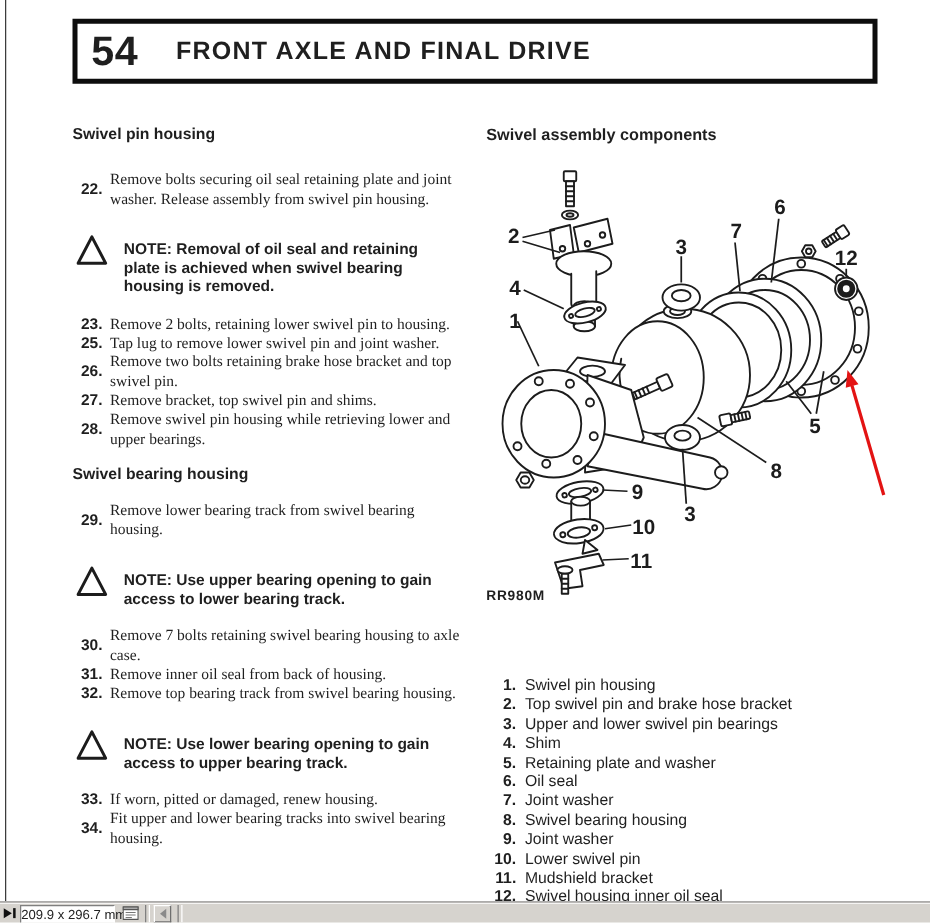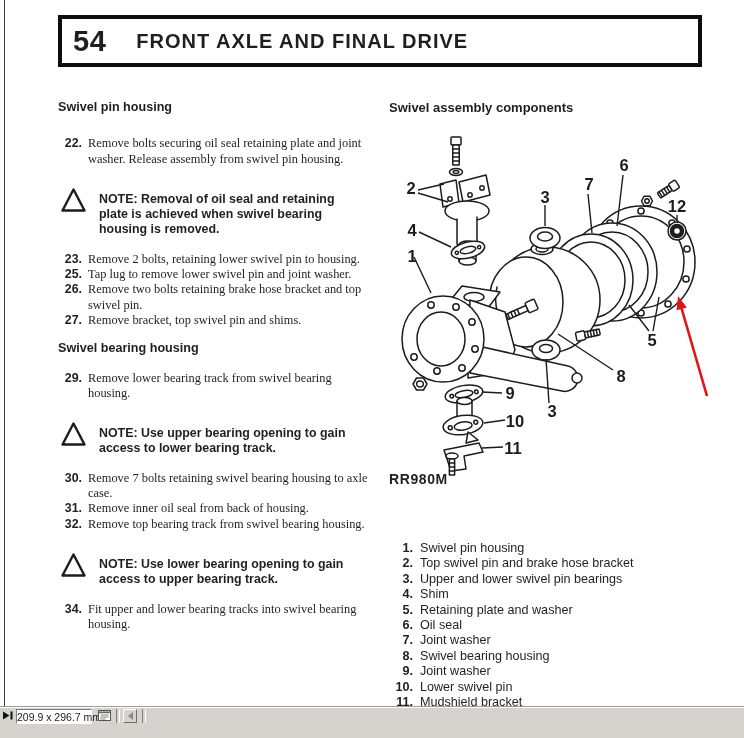--- a/index.html
+++ b/index.html
@@ -2,51 +2,51 @@
 <html><head>
 <meta charset="utf-8">
 <style>
   html,body{margin:0;padding:0;}
   body{width:744px;height:738px;background:#fff;font-family:"Liberation Sans",sans-serif;color:#1f1f1f;overflow:hidden;position:relative;}
   .page{position:absolute;inset:0;background:#fff;}
   .left-rule{position:absolute;left:4px;top:0;width:1px;height:721px;background:#3c3c3c;}
 
   
   .hdr{position:absolute;left:58px;top:15px;width:644px;height:52px;box-sizing:border-box;border:4px solid #0d0d0d;display:flex;align-items:center;background:#fff;}
-  .hdr-num{font-size:29px;font-weight:bold;margin-left:11px;letter-spacing:0.5px;}
+  .hdr-num{font-size:33px;font-weight:bold;margin-left:11px;letter-spacing:0.5px;}
   .hdr-title{font-size:20px;font-weight:bold;margin-left:30px;letter-spacing:1px;}
 
   
   .col-left{position:absolute;left:58px;top:100px;width:318px;font-size:12.4px;line-height:15.3px;}
   .sec-h{font-weight:bold;font-size:12.6px;margin:0 0 21px 0;}
   .sec-h2{font-weight:bold;font-size:12.6px;margin:13px 0 14px 0;}
-  .step{display:flex;}
+  .step{display:flex;align-items:center;}
   .step-num{width:24px;min-width:24px;text-align:right;font-weight:bold;margin-right:6px;}
   .step-txt{flex:1;font-family:Liberation Serif, serif;}
   .note{display:flex;margin:13px 0 14px 2px;}
   .note.n3l{margin-top:13px;}
   .note-tri{width:27px;min-width:27px;margin-top:6px;}
   .note-txt{font-weight:bold;margin-left:12px;width:258px;margin-top:12px;}
 
   
   .rc-h{position:absolute;left:389px;top:100px;font-weight:bold;font-size:13px;}
   #figure{position:absolute;left:385px;top:122px;}
-  .fig-code{position:absolute;left:389px;top:471px;font-weight:bold;font-size:14px;letter-spacing:0.6px;}
+  .fig-code{position:absolute;left:389px;top:471px;font-weight:bold;font-size:11px;letter-spacing:0.6px;}
   .parts{position:absolute;left:385px;top:541px;width:340px;font-size:12.6px;line-height:15.4px;}
   .part{display:flex;}
   .part-num{width:28px;min-width:28px;text-align:right;font-weight:bold;margin-right:7px;}
 
   
   .ln{stroke:#1c1c1c;stroke-width:1.5;fill:none;stroke-linecap:round;stroke-linejoin:round;}
   .ln .fw{fill:#fff;}
   .ldr{stroke:#1c1c1c;stroke-width:1.4;fill:none;}
   #figure text{font:bold 16.5px "Liberation Sans",sans-serif;fill:#1c1c1c;stroke:none;}
 
   
-  .statusbar{position:absolute;left:0;bottom:0;width:744px;height:32px;box-sizing:border-box;background:#d6d3ce;border-top:1px solid #9b9b9b;box-shadow:inset 0 1px 0 #fff;display:flex;align-items:flex-start;overflow:hidden;}
+  .statusbar{position:absolute;left:0;bottom:0;width:744px;height:17px;box-sizing:border-box;background:#d6d3ce;border-top:1px solid #9b9b9b;box-shadow:inset 0 1px 0 #fff;display:flex;align-items:flex-start;overflow:hidden;}
   .sb-nav{margin:3px 0 0 2px;width:11px;height:11px;}
   .sb-size{margin:2px 0 0 3px;width:76px;height:15px;box-sizing:border-box;background:#fff;border:1px solid;border-color:#7f7f7f #fff #fff #7f7f7f;font-size:10.5px;text-align:center;padding-top:1px;color:#222;white-space:nowrap;}
   .sb-pages{margin:3px 0 0 6px;width:13px;height:11px;}
   .sb-sep{margin:2px 0 0 5px;width:2px;height:14px;border-left:1px solid #7f7f7f;border-right:1px solid #fff;}
   .sb-arrow{margin:2px 0 0 3px;width:14px;height:14px;box-sizing:border-box;background:#d6d3ce;border:1px solid;border-color:#fff #6f6f6f #6f6f6f #fff;display:flex;align-items:center;justify-content:center;}
   .tri-left{width:0;height:0;border-top:4px solid transparent;border-bottom:4px solid transparent;border-right:5px solid #8a8a8a;}
 </style>
 </head>
 <body>
 
@@ -84,20 +84,24 @@
       <span class="step-txt">Tap lug to remove lower swivel pin and joint washer.</span>
     </div>
     <div class="step">
       <span class="step-num">26.</span>
       <span class="step-txt">Remove two bolts retaining brake hose bracket and top swivel pin.</span>
     </div>
     <div class="step">
       <span class="step-num">27.</span>
       <span class="step-txt">Remove bracket, top swivel pin and shims.</span>
     </div>
+    <div class="step">
+      <span class="step-num">28.</span>
+      <span class="step-txt">Remove swivel pin housing while retrieving lower and upper bearings.</span>
+    </div>
 
     <div class="sec-h2">Swivel bearing housing</div>
 
     <div class="step">
       <span class="step-num">29.</span>
       <span class="step-txt">Remove lower bearing track from swivel bearing housing.</span>
     </div>
 
     <div class="note">
       <span class="note-tri">
@@ -123,20 +127,24 @@
 
     <div class="note n3l">
       <span class="note-tri">
         <svg width="27" height="28" viewBox="0 0 27 28">
             <path d="M13.5,3.5 L24.5,24.5 L2.5,24.5 Z" fill="none" stroke="#1c1c1c" stroke-width="2.4" stroke-linejoin="round"></path>
           </svg>
       </span>
       <span class="note-txt">NOTE: Use lower bearing opening to gain access to upper bearing track.</span>
     </div>
 
+    <div class="step">
+      <span class="step-num">33.</span>
+      <span class="step-txt">If worn, pitted or damaged, renew housing.</span>
+    </div>
     <div class="step">
       <span class="step-num">34.</span>
       <span class="step-txt">Fit upper and lower bearing tracks into swivel bearing housing.</span>
     </div>
   </div>
 
   <div class="rc-h">Swivel assembly components</div>
 
   <svg id="figure" width="359" height="360" viewBox="385 122 359 360">
     <g class="ln">

